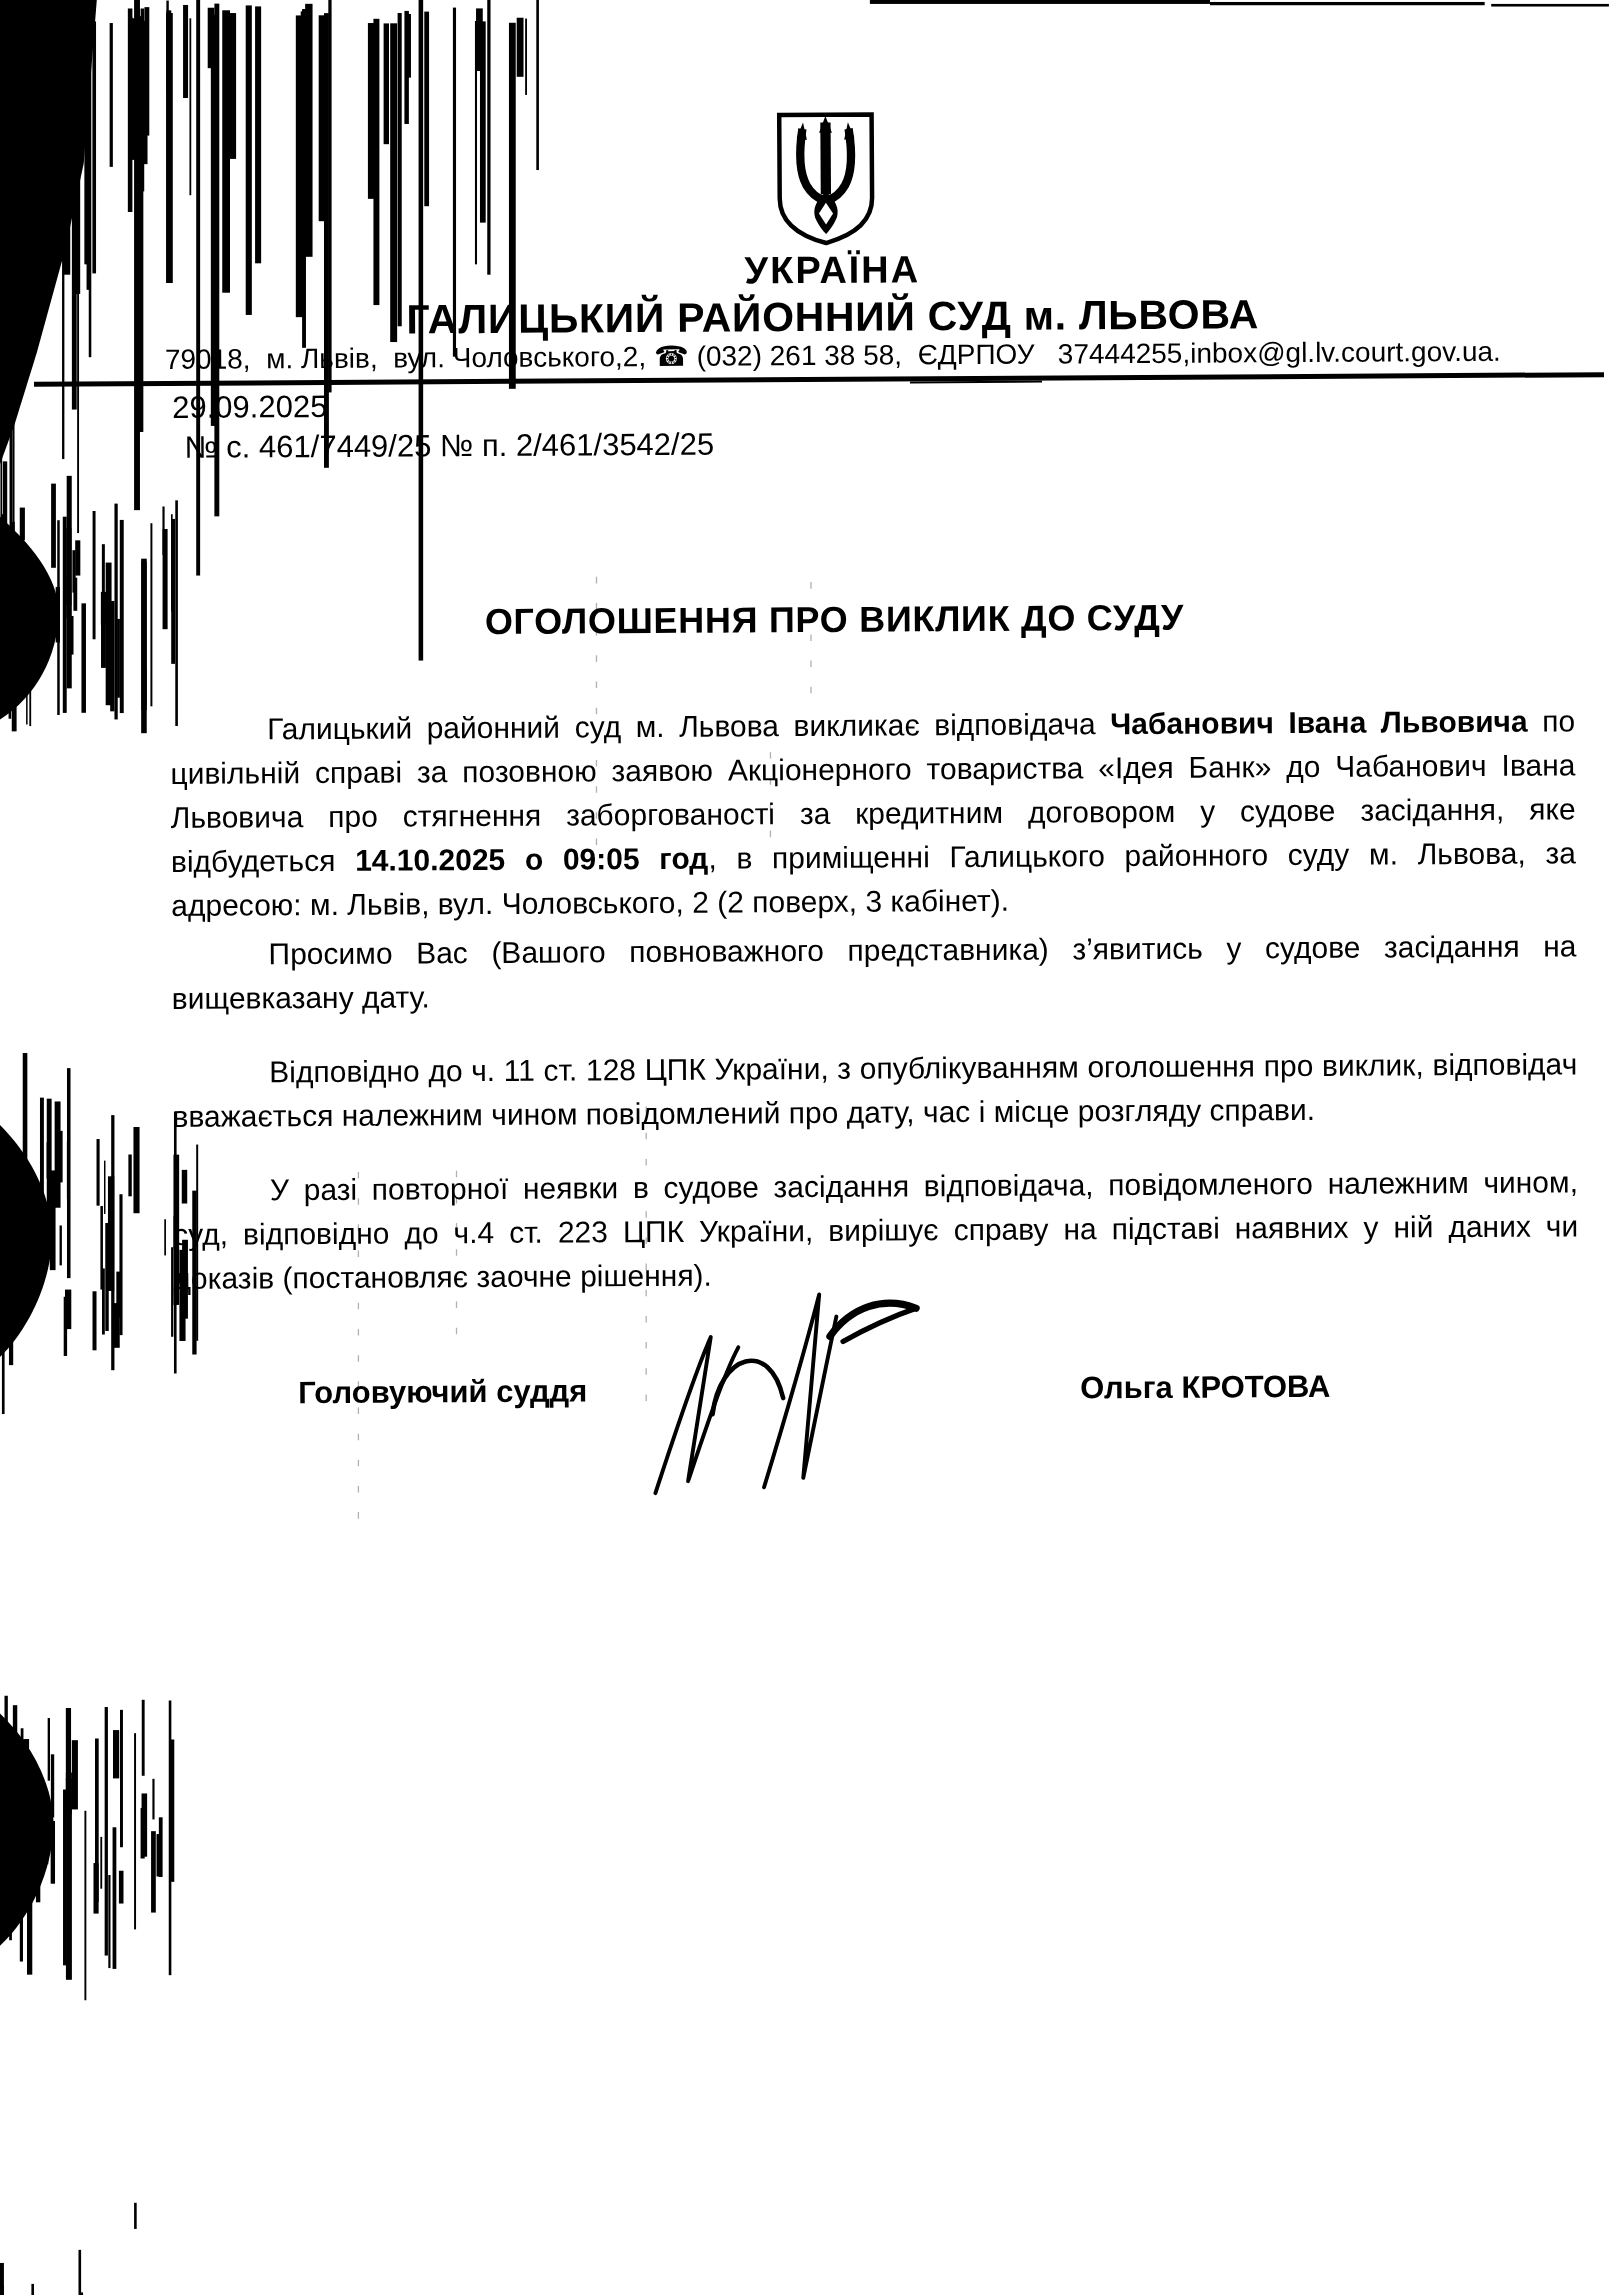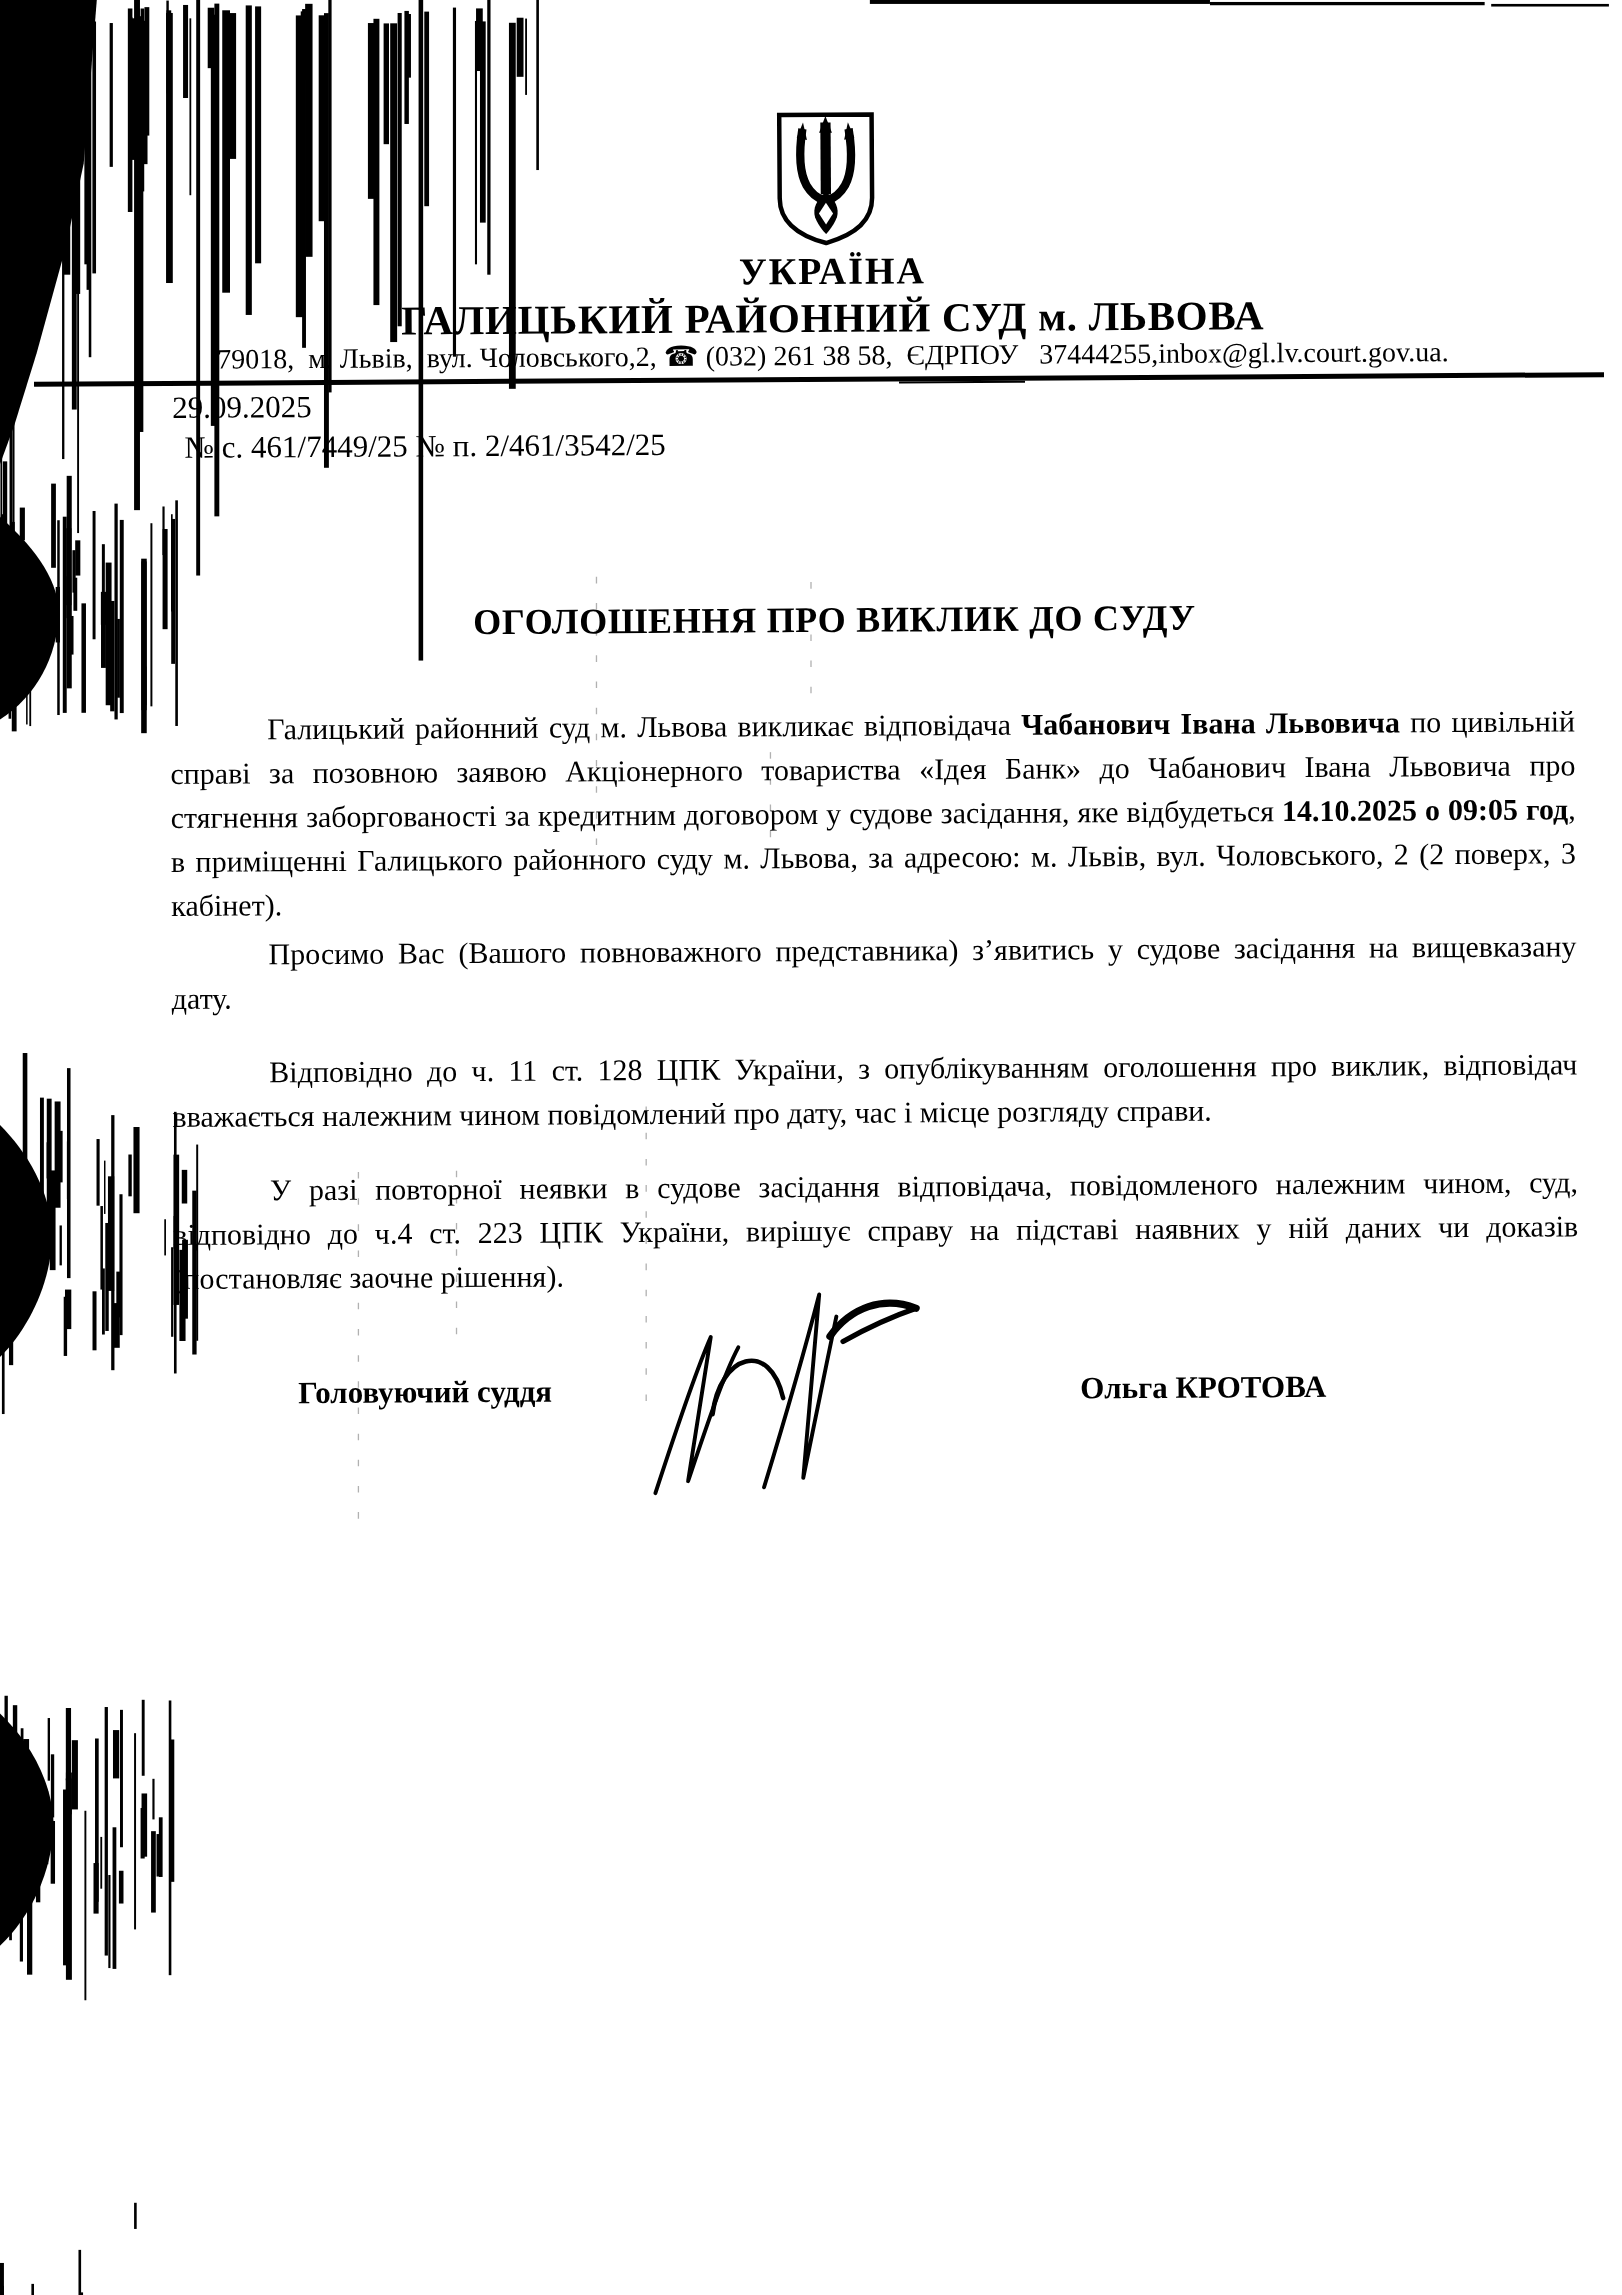--- a/index.html
+++ b/index.html
@@ -1,17 +1,17 @@
 <!DOCTYPE html>
 <html style="font-size:10.5px"><head>
 <meta charset="utf-8">
 <style>
   html,body{margin:0;padding:0;background:#fff;}
   .page{position:relative;width:1622px;height:2295px;background:#ffffff;overflow:hidden;
-        font-family:Liberation Serif, serif;color:#000;}
+        font-family:Liberation Sans, sans-serif;color:#000;}
   .content{position:absolute;left:0;top:0;width:1622px;height:2295px;
            transform:rotate(-0.35deg);transform-origin:50% 45%;}
   .center-line{position:absolute;left:26px;width:1622px;text-align:center;white-space:nowrap;}
   .emblem{position:absolute;left:778px;top:111px;width:106px;height:136px;}
   .country{top:249px;font-size:38px;font-weight:700;letter-spacing:2px;}
   .court{top:294px;font-size:41px;font-weight:700;letter-spacing:0.7px;}
   .address{top:339px;font-size:28px;white-space:pre;}
   .hrule{position:absolute;left:38px;top:377px;width:1570px;height:4.6px;background:#000;}
   .date-line{position:absolute;left:176px;top:386px;font-size:31px;}
   .case-line{position:absolute;left:188px;top:426px;font-size:31px;}

